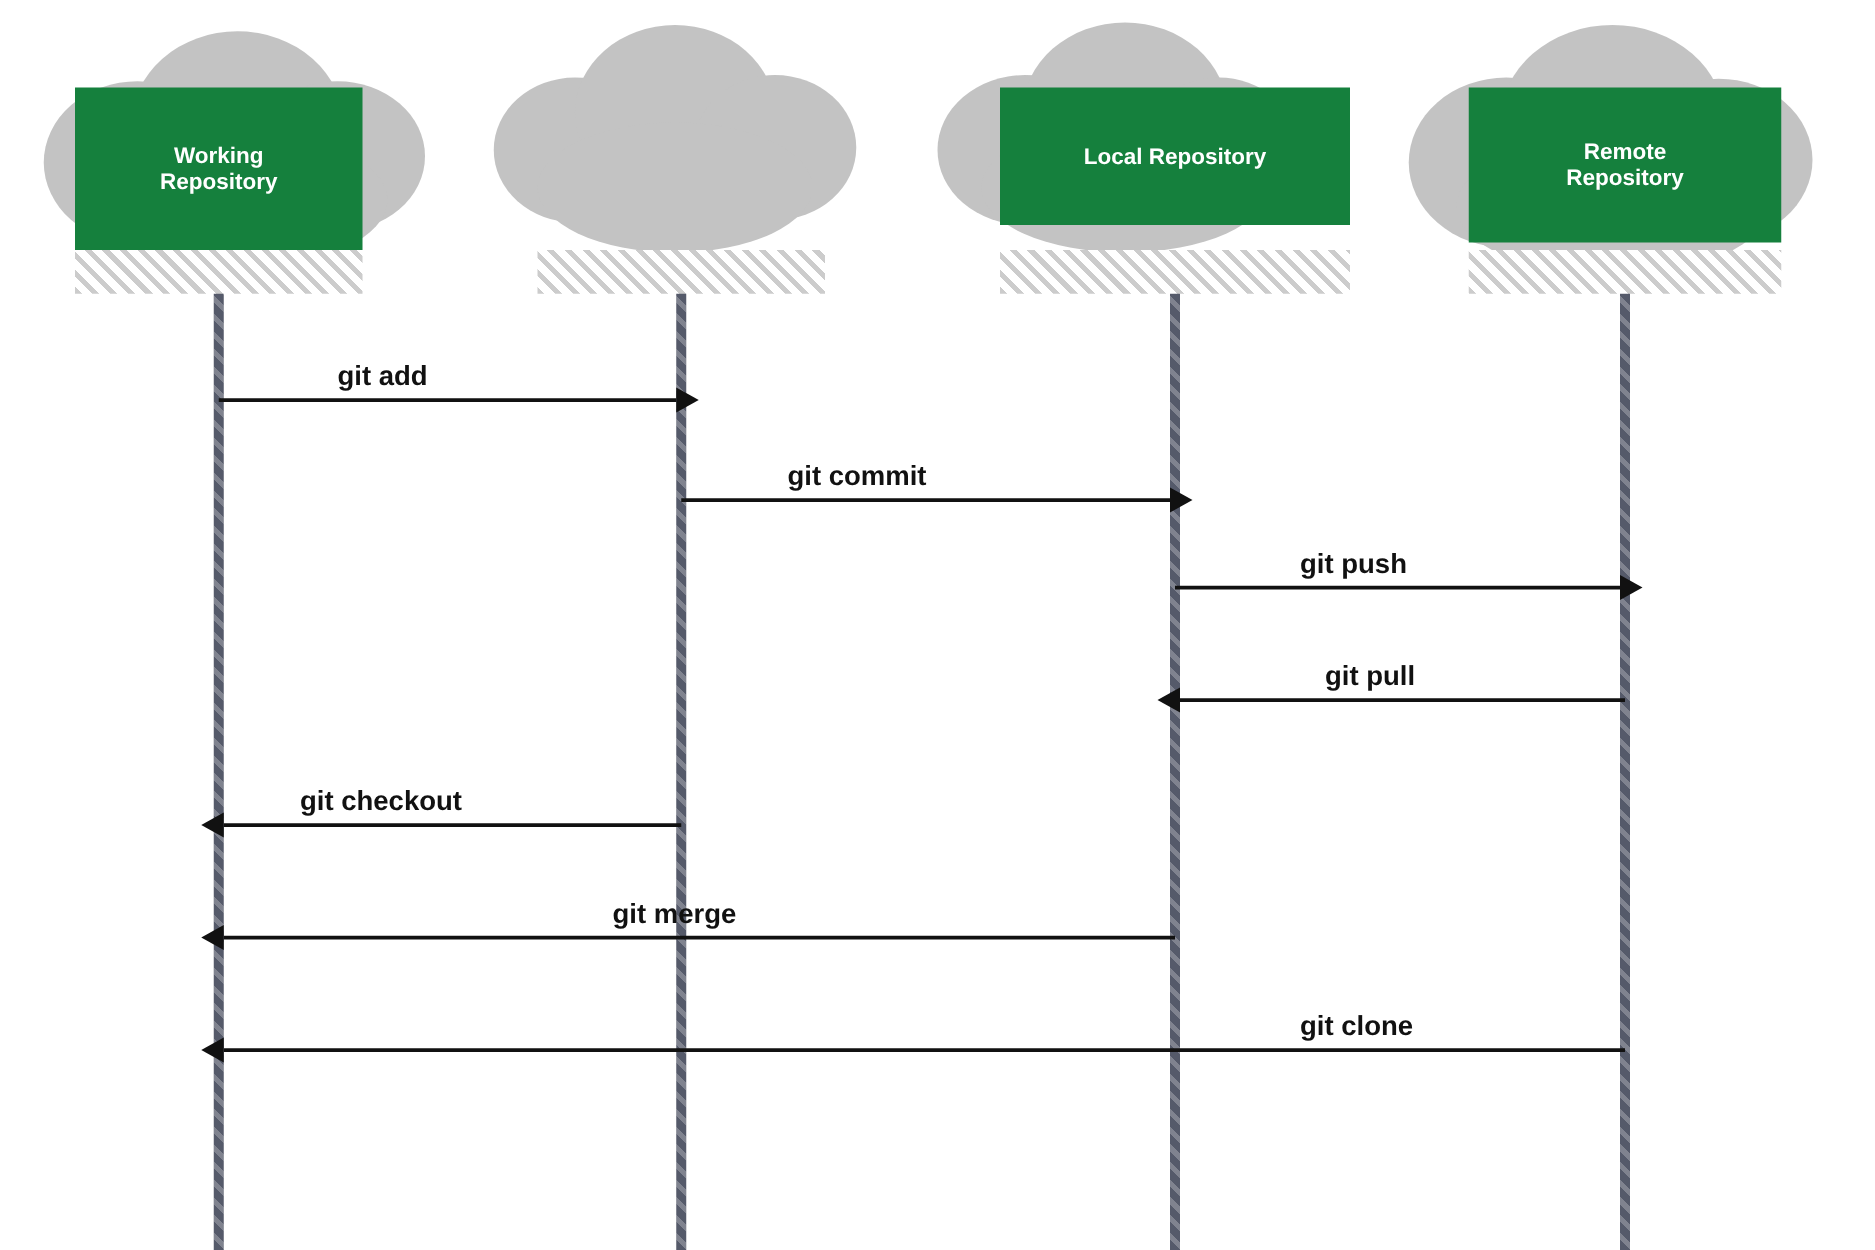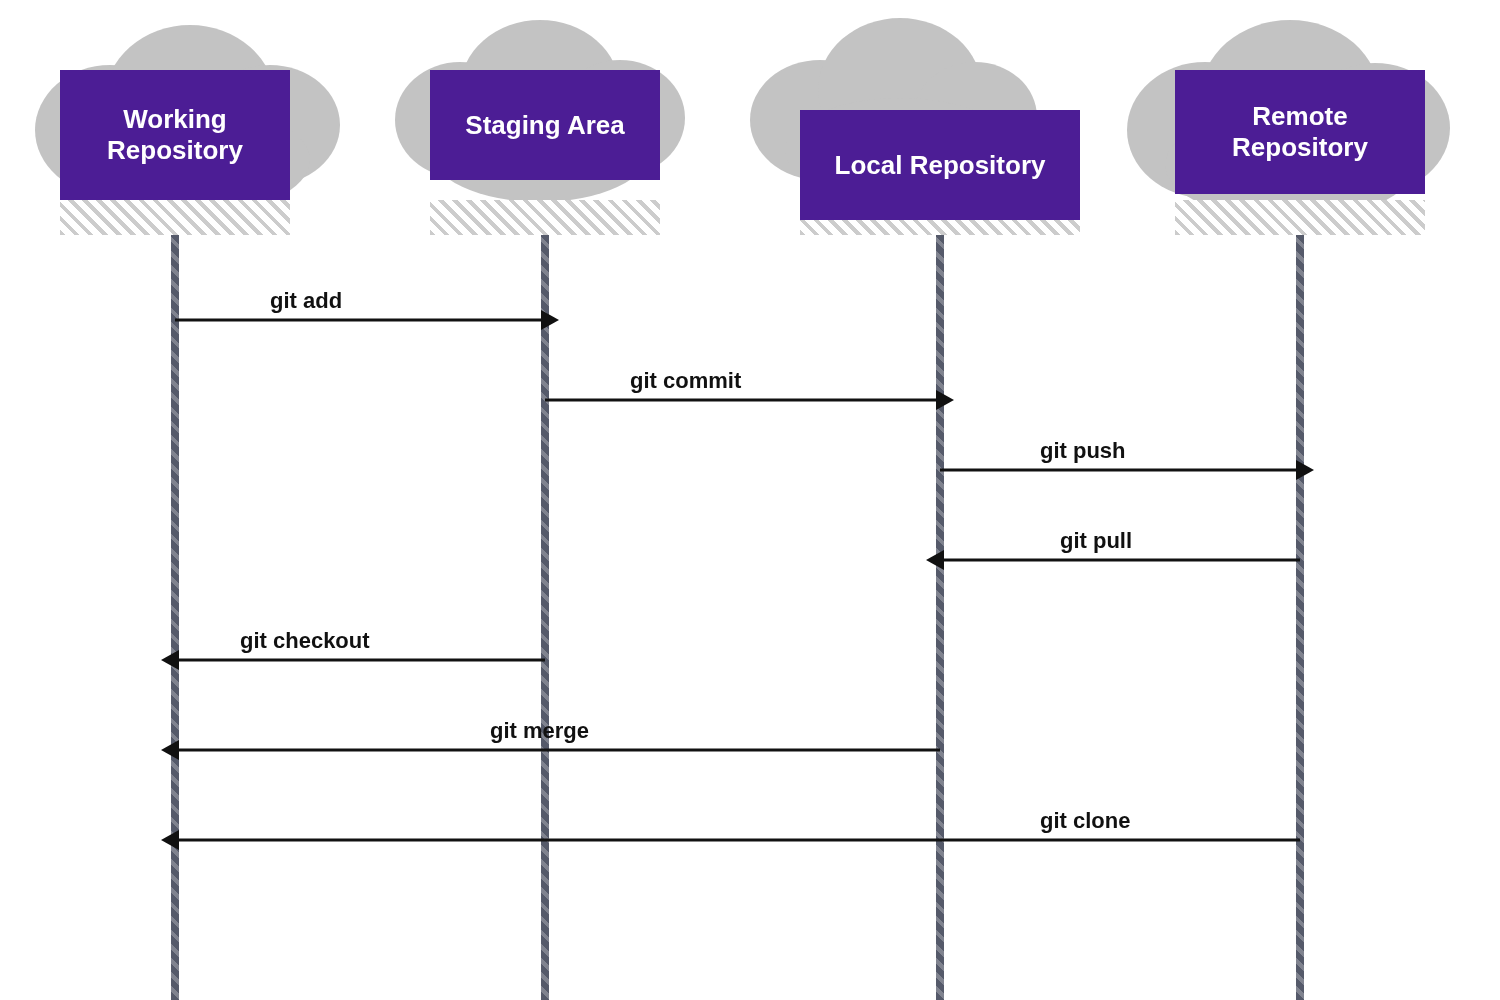--- a/index.html
+++ b/index.html
@@ -25,23 +25,23 @@
     }
 
     .cloud svg {
       fill: #aaaaaa;
       opacity: 0.7;
     }
 
     
     .lane-box {
       position: absolute;
-      background: #4c1d95;
+      background: #15803d;
       color: #ffffff;
-      font-size: 26px;
+      font-size: 18px;
       font-weight: bold;
       text-align: center;
       display: flex;
       align-items: center;
       justify-content: center;
       padding: 22px;
       z-index: 10;
       top: 70px;
     }
 
@@ -128,24 +128,21 @@
   </div>
 
   <div class="hatch-rect" style="left:60px; width:230px;"></div>
   <div class="hatch-rect" style="left:430px; width:230px;"></div>
   <div class="hatch-rect" style="left:800px; width:280px;"></div>
   <div class="hatch-rect" style="left:1175px; width:250px;"></div>
 
   <div class="lane-box" style="left:60px; width:230px; height:130px;">
     <span>Working<br>Repository</span>
   </div>
-  <div class="lane-box" style="left:430px; width:230px; height:110px;">
-    <span>Staging Area</span>
-  </div>
-  <div class="lane-box" style="left:800px; width:280px; height:110px;margin-top:40px;">
+  <div class="lane-box" style="left:800px; width:280px; height:110px;">
     <span>Local Repository</span>
   </div>
   <div class="lane-box" style="left:1175px; width:250px; height:124px;">
     <span>Remote<br>Repository</span>
   </div>
 
   <div class="lifeline" style="left:171px;"></div>
   <div class="lifeline" style="left:541px;"></div>
   <div class="lifeline" style="left:936px;"></div>
   <div class="lifeline" style="left:1296px;"></div>

